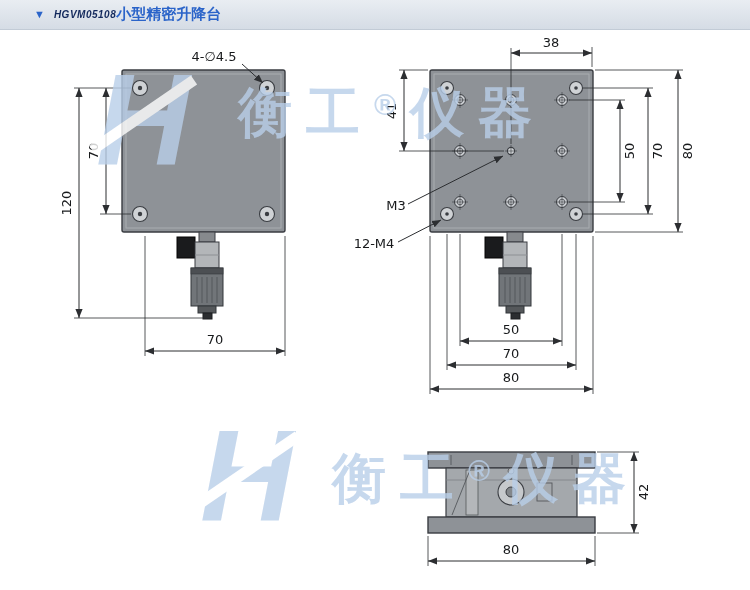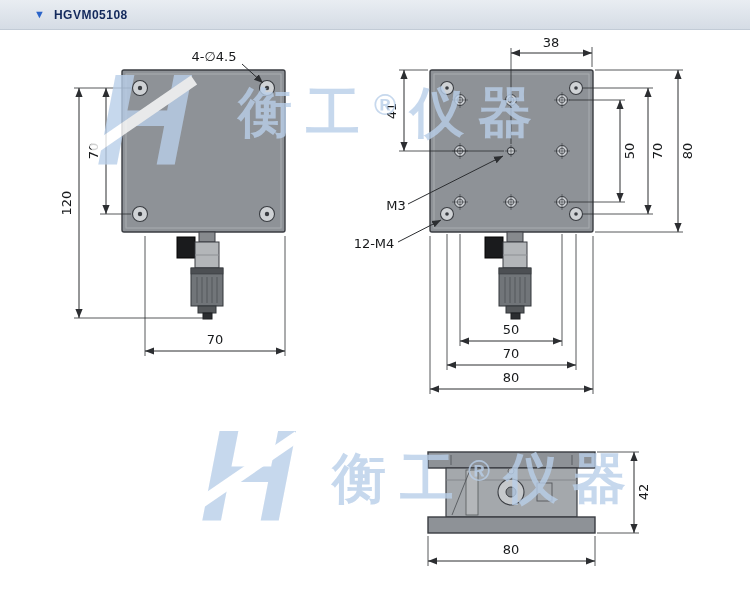--- a/index.html
+++ b/index.html
@@ -7,21 +7,21 @@
     width:750px;height:590px;position:relative;background:#ffffff;
     font-family:"Liberation Sans","DejaVu Sans",sans-serif;overflow:hidden;
   }
   .header{
     position:absolute;top:0;left:0;width:750px;height:30px;z-index:5;
     background:linear-gradient(#e9edf2,#d5dce5);
     border-bottom:1px solid #c2cbd6;
     display:flex;align-items:center;padding-left:34px;box-sizing:border-box;
   }
   .header .marker{color:#2b64c9;font-size:11px;margin-right:9px;line-height:1;}
-  .header .model{color:#13295c;font-weight:bold;font-size:12px;letter-spacing:.5px;}
+  .header .model{color:#13295c;font-weight:bold;font-size:10px;letter-spacing:.5px;font-style:italic;}
   .header .pname{color:#2b64c9;font-weight:bold;font-size:15px;}
   svg{position:absolute;top:0;left:0;z-index:1;}
   .plate{fill:#8e9297;stroke:#3a3d42;stroke-width:1.4;}
   .plate-inner{fill:none;stroke:#a9adb1;stroke-width:1;}
   .ext{stroke:#2c2e31;stroke-width:.8;fill:none;}
   .dim{stroke:#2c2e31;stroke-width:1;fill:none;marker-start:url(#dimArrow);marker-end:url(#dimArrow);}
   .leader{stroke:#2c2e31;stroke-width:1;fill:none;marker-end:url(#dimArrow);}
   .dtext{font-size:13px;fill:#17191b;text-anchor:middle;font-family:"DejaVu Sans","Liberation Sans",sans-serif;}
   .hole-outer{fill:#cfd2d5;stroke:#3a3d42;stroke-width:1.1;}
   .hole-dot{fill:#3a3d42;}
@@ -32,20 +32,21 @@
   .wm-h{font-size:130px;font-weight:bold;font-style:italic;}
   .wm-cn{font-size:54px;font-weight:bold;letter-spacing:14px;}
   .wm-reg{font-size:30px;}
 </style>
 </head>
 <body>
 
 <div class="header">
   <span class="marker">▼</span>
   <span class="model">HGVM05108</span>
+    <span class="pname">小型精密升降台</span>
 </div>
 
 <svg width="750" height="590" viewBox="0 0 750 590">
   <defs>
     <marker id="dimArrow" viewBox="0 0 10 10" refX="10" refY="5" markerWidth="9" markerHeight="9" orient="auto-start-reverse">
       <path d="M0,1 L10,5 L0,9 Z" fill="#2c2e31"></path>
     </marker>
   </defs>
 
   <g>

